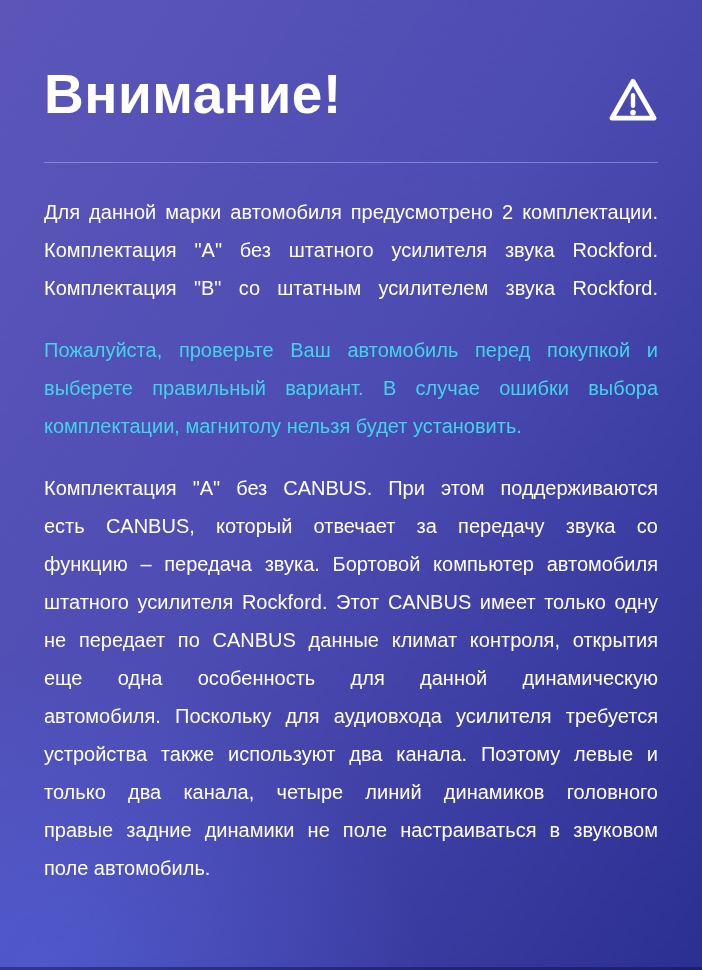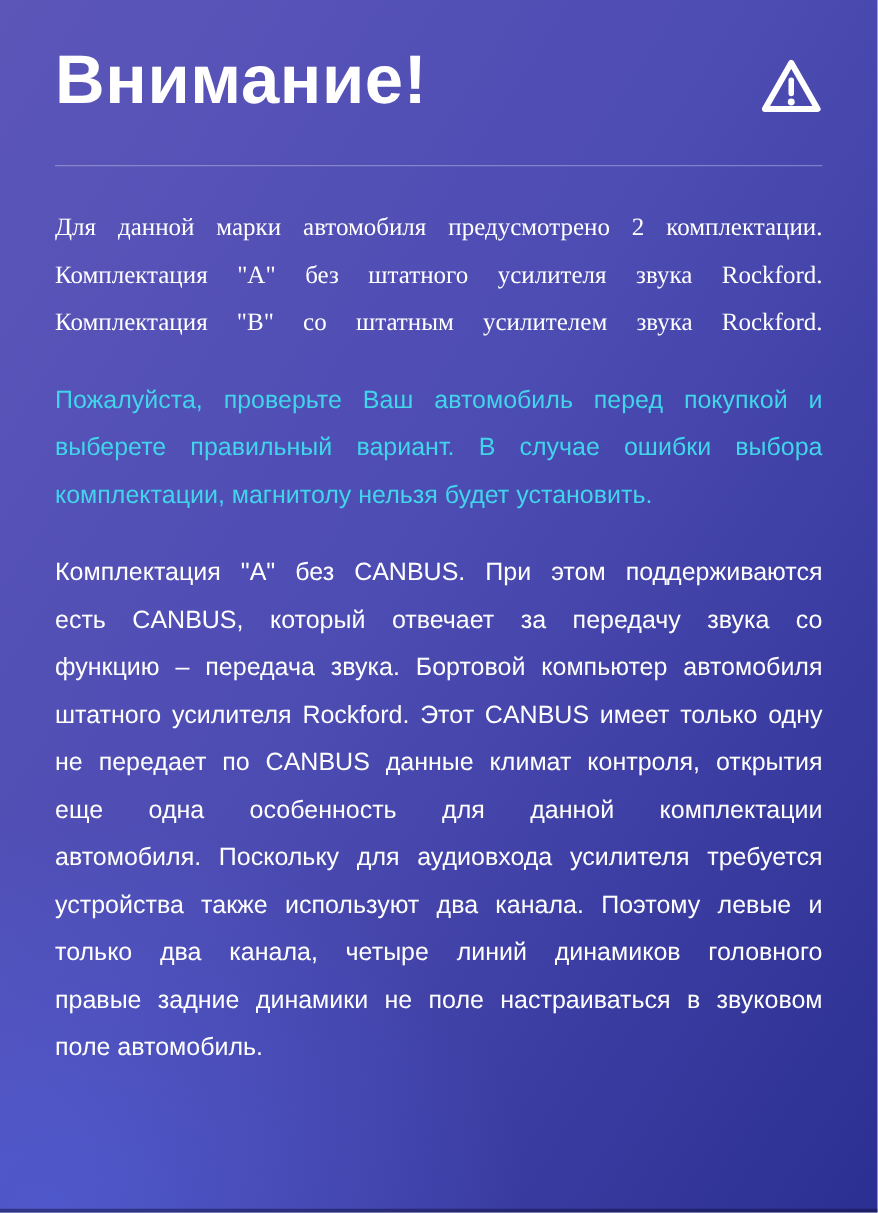--- a/index.html
+++ b/index.html
@@ -18,21 +18,21 @@
     padding: 0 44px;
     color: #ffffff;
     background:
       radial-gradient(90% 55% at 6% 100%, rgba(84,102,228,0.50), rgba(84,102,228,0) 60%),
       linear-gradient(123deg, #5c56b9 0%, #4d4cb3 46%, #2c2f92 100%);
   }
   .header {
     display: flex;
     justify-content: space-between;
     align-items: flex-start;
-    padding-top: 34px;
+    padding-top: 65px;
   }
   .title {
     margin: 0;
     font-size: 55px;
     line-height: 58px;
     font-weight: 700;
     letter-spacing: 0.5px;
   }
   .warning-icon {
     display: block;
@@ -48,21 +48,21 @@
     font-weight: 500;
   }
   .para .line {
     line-height: 38px;
     text-align: justify;
     text-align-last: justify;
     text-justify: distribute;
     white-space: normal;
   }
   .para .line.line--left { text-align-last: left; }
-  .para--first  { margin-top: 30px; font-family: Liberation Serif, serif; }
+  .para--first  { margin-top: 30px; }
   .para--gap    { margin-top: 24px; }
   .para--cyan   { color: #41d4ea; }
   .bottom-edge {
     position: absolute;
     left: 0; bottom: 0;
     width: 100%; height: 3px;
     background: rgba(12, 14, 56, 0.45);
   }
 </style>
 </head>
@@ -94,21 +94,21 @@
       <div class="line">выберете правильный вариант. В случае ошибки выбора</div>
       <div class="line line--left">комплектации, магнитолу нельзя будет установить.</div>
     </div>
 
   <div class="para para--gap">
       <div class="line">Комплектация "А" без CANBUS. При этом поддерживаются</div>
       <div class="line">есть CANBUS, который отвечает за передачу звука со</div>
       <div class="line">функцию – передача звука. Бортовой компьютер автомобиля</div>
       <div class="line">штатного усилителя Rockford. Этот CANBUS имеет только одну</div>
       <div class="line">не передает по CANBUS данные климат контроля, открытия</div>
-      <div class="line">еще одна особенность для данной комплектации</div>
+      <div class="line">еще одна особенность для данной динамическую</div>
       <div class="line">автомобиля. Поскольку для аудиовхода усилителя требуется</div>
       <div class="line">устройства также используют два канала. Поэтому левые и</div>
       <div class="line">только два канала, четыре линий динамиков головного</div>
       <div class="line">правые задние динамики не поле настраиваться в звуковом</div>
       <div class="line line--left">поле автомобиль.</div>
     </div>
 
   <div class="bottom-edge"></div>
 </div>
 

